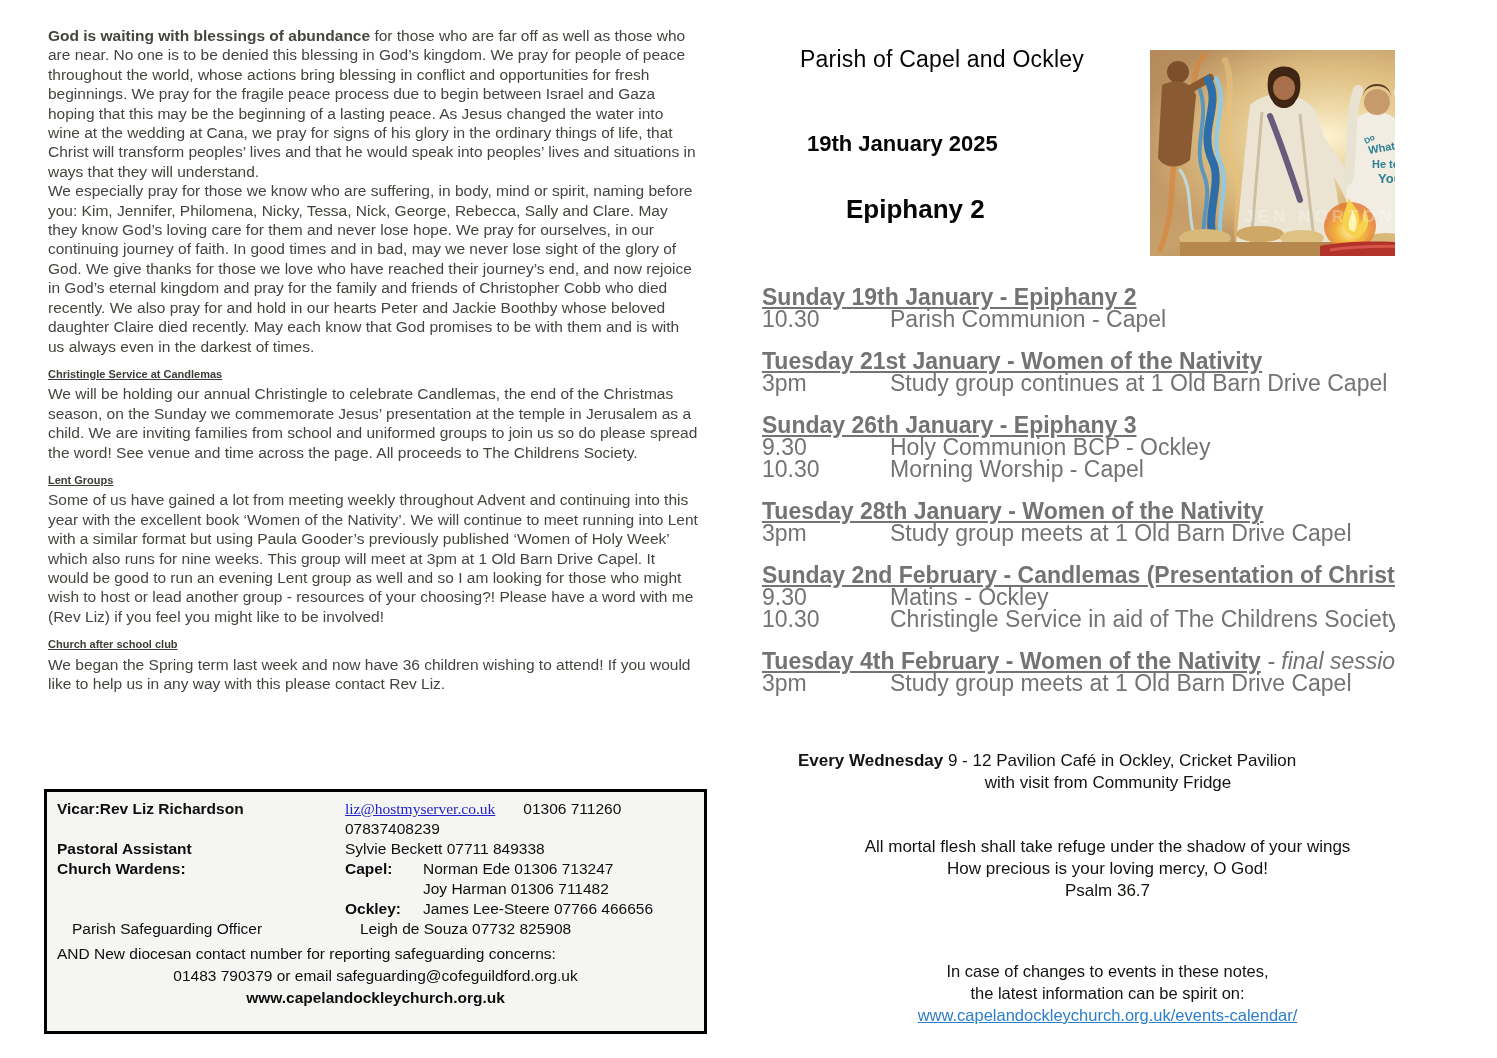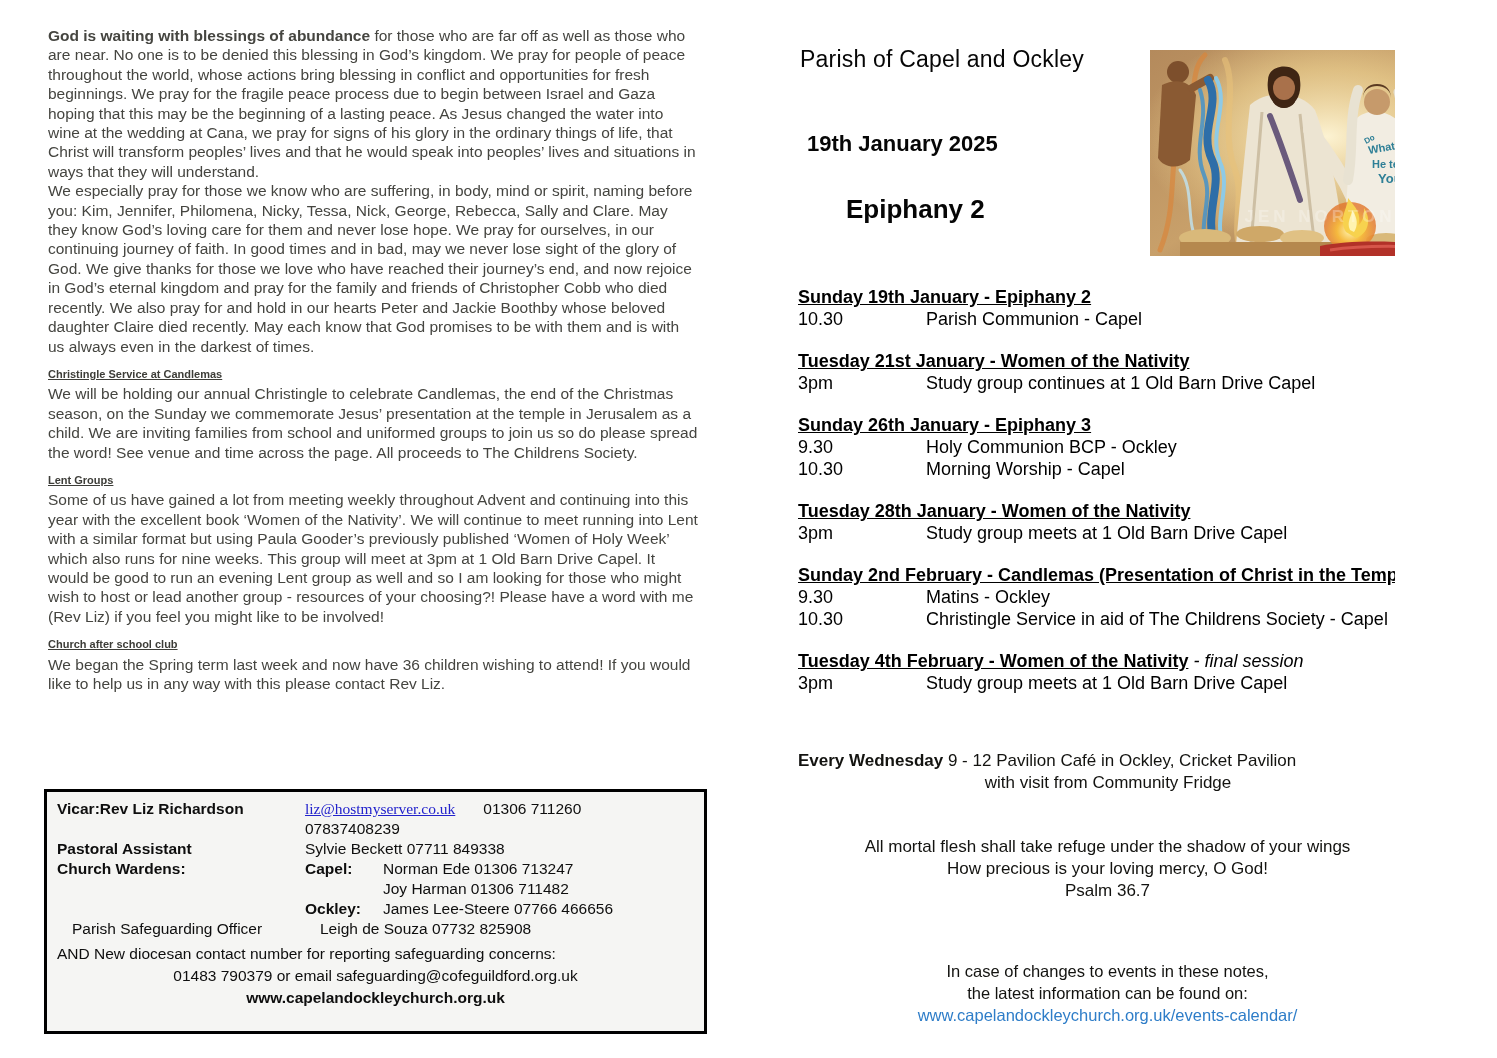--- a/index.html
+++ b/index.html
@@ -21,21 +21,21 @@
   }
   .sec-heading .u { text-decoration:underline; }
   .lead-bold { font-weight:bold; }
 
   
   .contact-box {
     position:absolute; left:44px; top:789px; width:663px; height:245px;
     border:3px solid #000; background:#f5f5f3; color:#0e0e0e;
     font-size:15.5px; line-height:20px; padding:7px 10px 4px 10px;
   }
-  .crow { display:flex; }
+  .crow { display:flex;gap:40px; }
   .clabel { width:248px; flex:0 0 248px; font-weight:bold; }
   .clabel.regular { font-weight:normal;margin-left:15px; }
   .cval { flex:1; }
   .sublabel { display:inline-block; min-width:78px; font-weight:bold; }
   .email-link {
     font-family:"Liberation Serif", serif; color:#2222cc;
     text-decoration:underline; cursor:pointer;
   }
   .phone-gap { margin-left:28px; }
   .bold { font-weight:bold; }
@@ -55,22 +55,22 @@
   .r-feast {
     position:absolute; left:846px; top:194px;
     font-size:26px; font-weight:bold; color:#060606;
   }
   .painting {
     position:absolute; left:1150px; top:50px; width:340px; height:206px;
     display:block;
   }
 
   .schedule {
-    position:absolute; left:798px; top:286px; width:668px;
-    font-size:18px; line-height:22px; color:#000000;
+    position:absolute; left:762px; top:286px; width:668px;
+    font-size:23px; line-height:22px; color:#737373;
   }
   .event { margin-bottom:20px; }
   .event-heading { font-weight:bold; white-space:nowrap; }
   .event-heading .u { text-decoration:underline; }
   .event-heading .suffix { font-weight:normal; font-style:italic; text-decoration:none; }
   .srow { display:flex; }
   .stime { width:128px; flex:0 0 128px; }
   .sdesc { flex:1; white-space:nowrap; }
 
   .weekly {
@@ -82,21 +82,21 @@
   .verse {
     position:absolute; left:800px; top:836px; width:615px;
     font-size:17px; line-height:22px; color:#131310; text-align:center;
   }
   .verse .psalm { }
 
   .notes {
     position:absolute; left:800px; top:960px; width:615px;
     font-size:16.5px; line-height:22px; color:#131310; text-align:center;
   }
-  .calendar-link { color:#2e7dc8; cursor:pointer;margin-top:28px; }
+  .calendar-link { color:#2e7dc8; text-decoration:underline; cursor:pointer;margin-top:28px; }
 </style>
 </head>
 <body>
 
 <div class="page">
 
   <div class="col-left">
     <p><b class="lead-bold">God is waiting with blessings of abundance</b><span> for those who are far off as well as those who are near.  No one is to be denied this blessing in God’s kingdom. We pray for people of peace throughout the world, whose actions bring blessing in conflict and opportunities for fresh beginnings. We pray for the fragile peace process due to begin between Israel and Gaza hoping that this may be the beginning of a lasting peace. As Jesus changed the water into wine at the wedding at Cana, we pray for signs of his glory in the ordinary things of life, that Christ will transform peoples’ lives and that he would speak into peoples’ lives and situations in ways that they will understand.</span></p>
     <p>We especially pray for those we know who are suffering, in body, mind or spirit, naming before you: Kim, Jennifer, Philomena, Nicky, Tessa, Nick, George, Rebecca, Sally and Clare. May they know God’s loving care for them and never lose hope.  We pray for ourselves, in our continuing journey of faith. In good times and in bad, may we never lose sight of the glory of God. We give thanks for those we love who have reached their journey’s end, and now rejoice in God’s eternal kingdom and pray for the family and friends of Christopher Cobb who died recently. We also pray for and hold in our hearts Peter and Jackie Boothby whose beloved daughter Claire died recently. May each know that God promises to be with them and is with us always even in the darkest of times.</p>
 
@@ -308,17 +308,17 @@
   </div>
 
   <div class="verse">
     <div>All mortal flesh shall take refuge under the shadow of your wings</div>
     <div>How precious is your loving mercy, O God!</div>
     <div class="psalm">Psalm 36.7</div>
   </div>
 
   <div class="notes">
     <div>In case of changes to events in these notes,</div>
-    <div>the latest information can be found on:</div>
+    <div>the latest information can be spirit on:</div>
     <div><a class="calendar-link">www.capelandockleychurch.org.uk/events-calendar/</a></div>
   </div>
 
 </div>
 
 </body></html>

